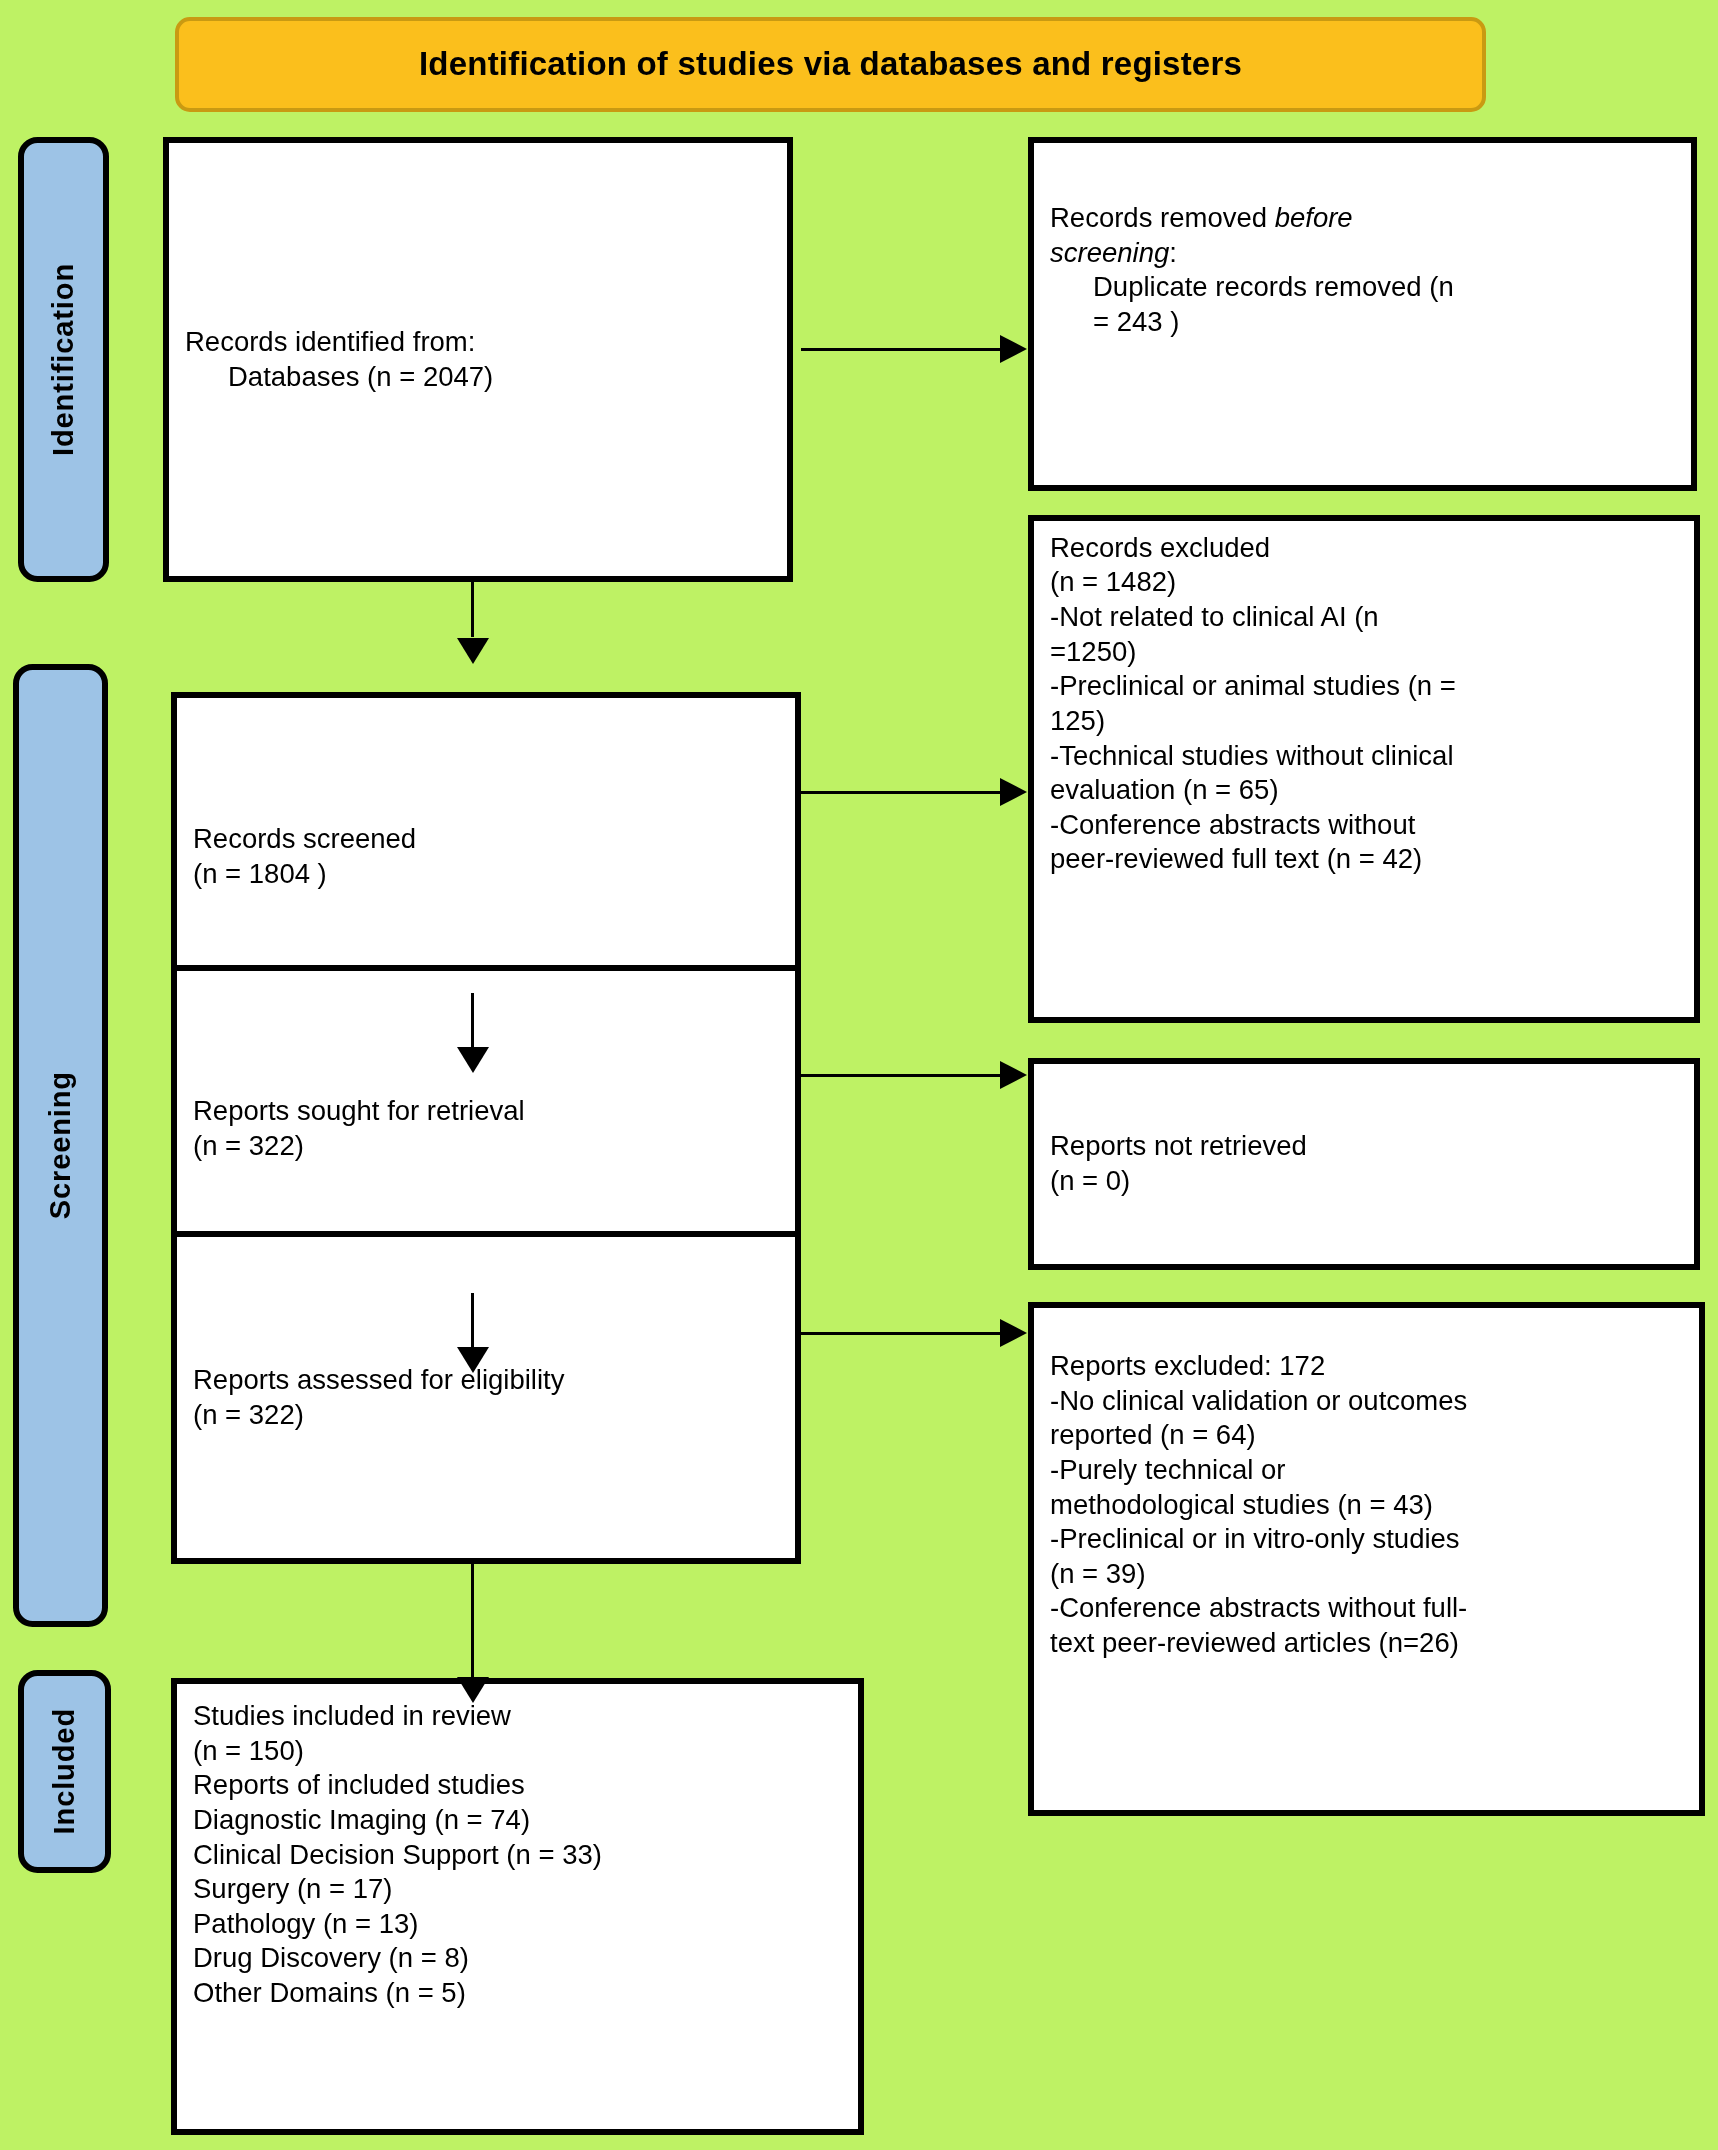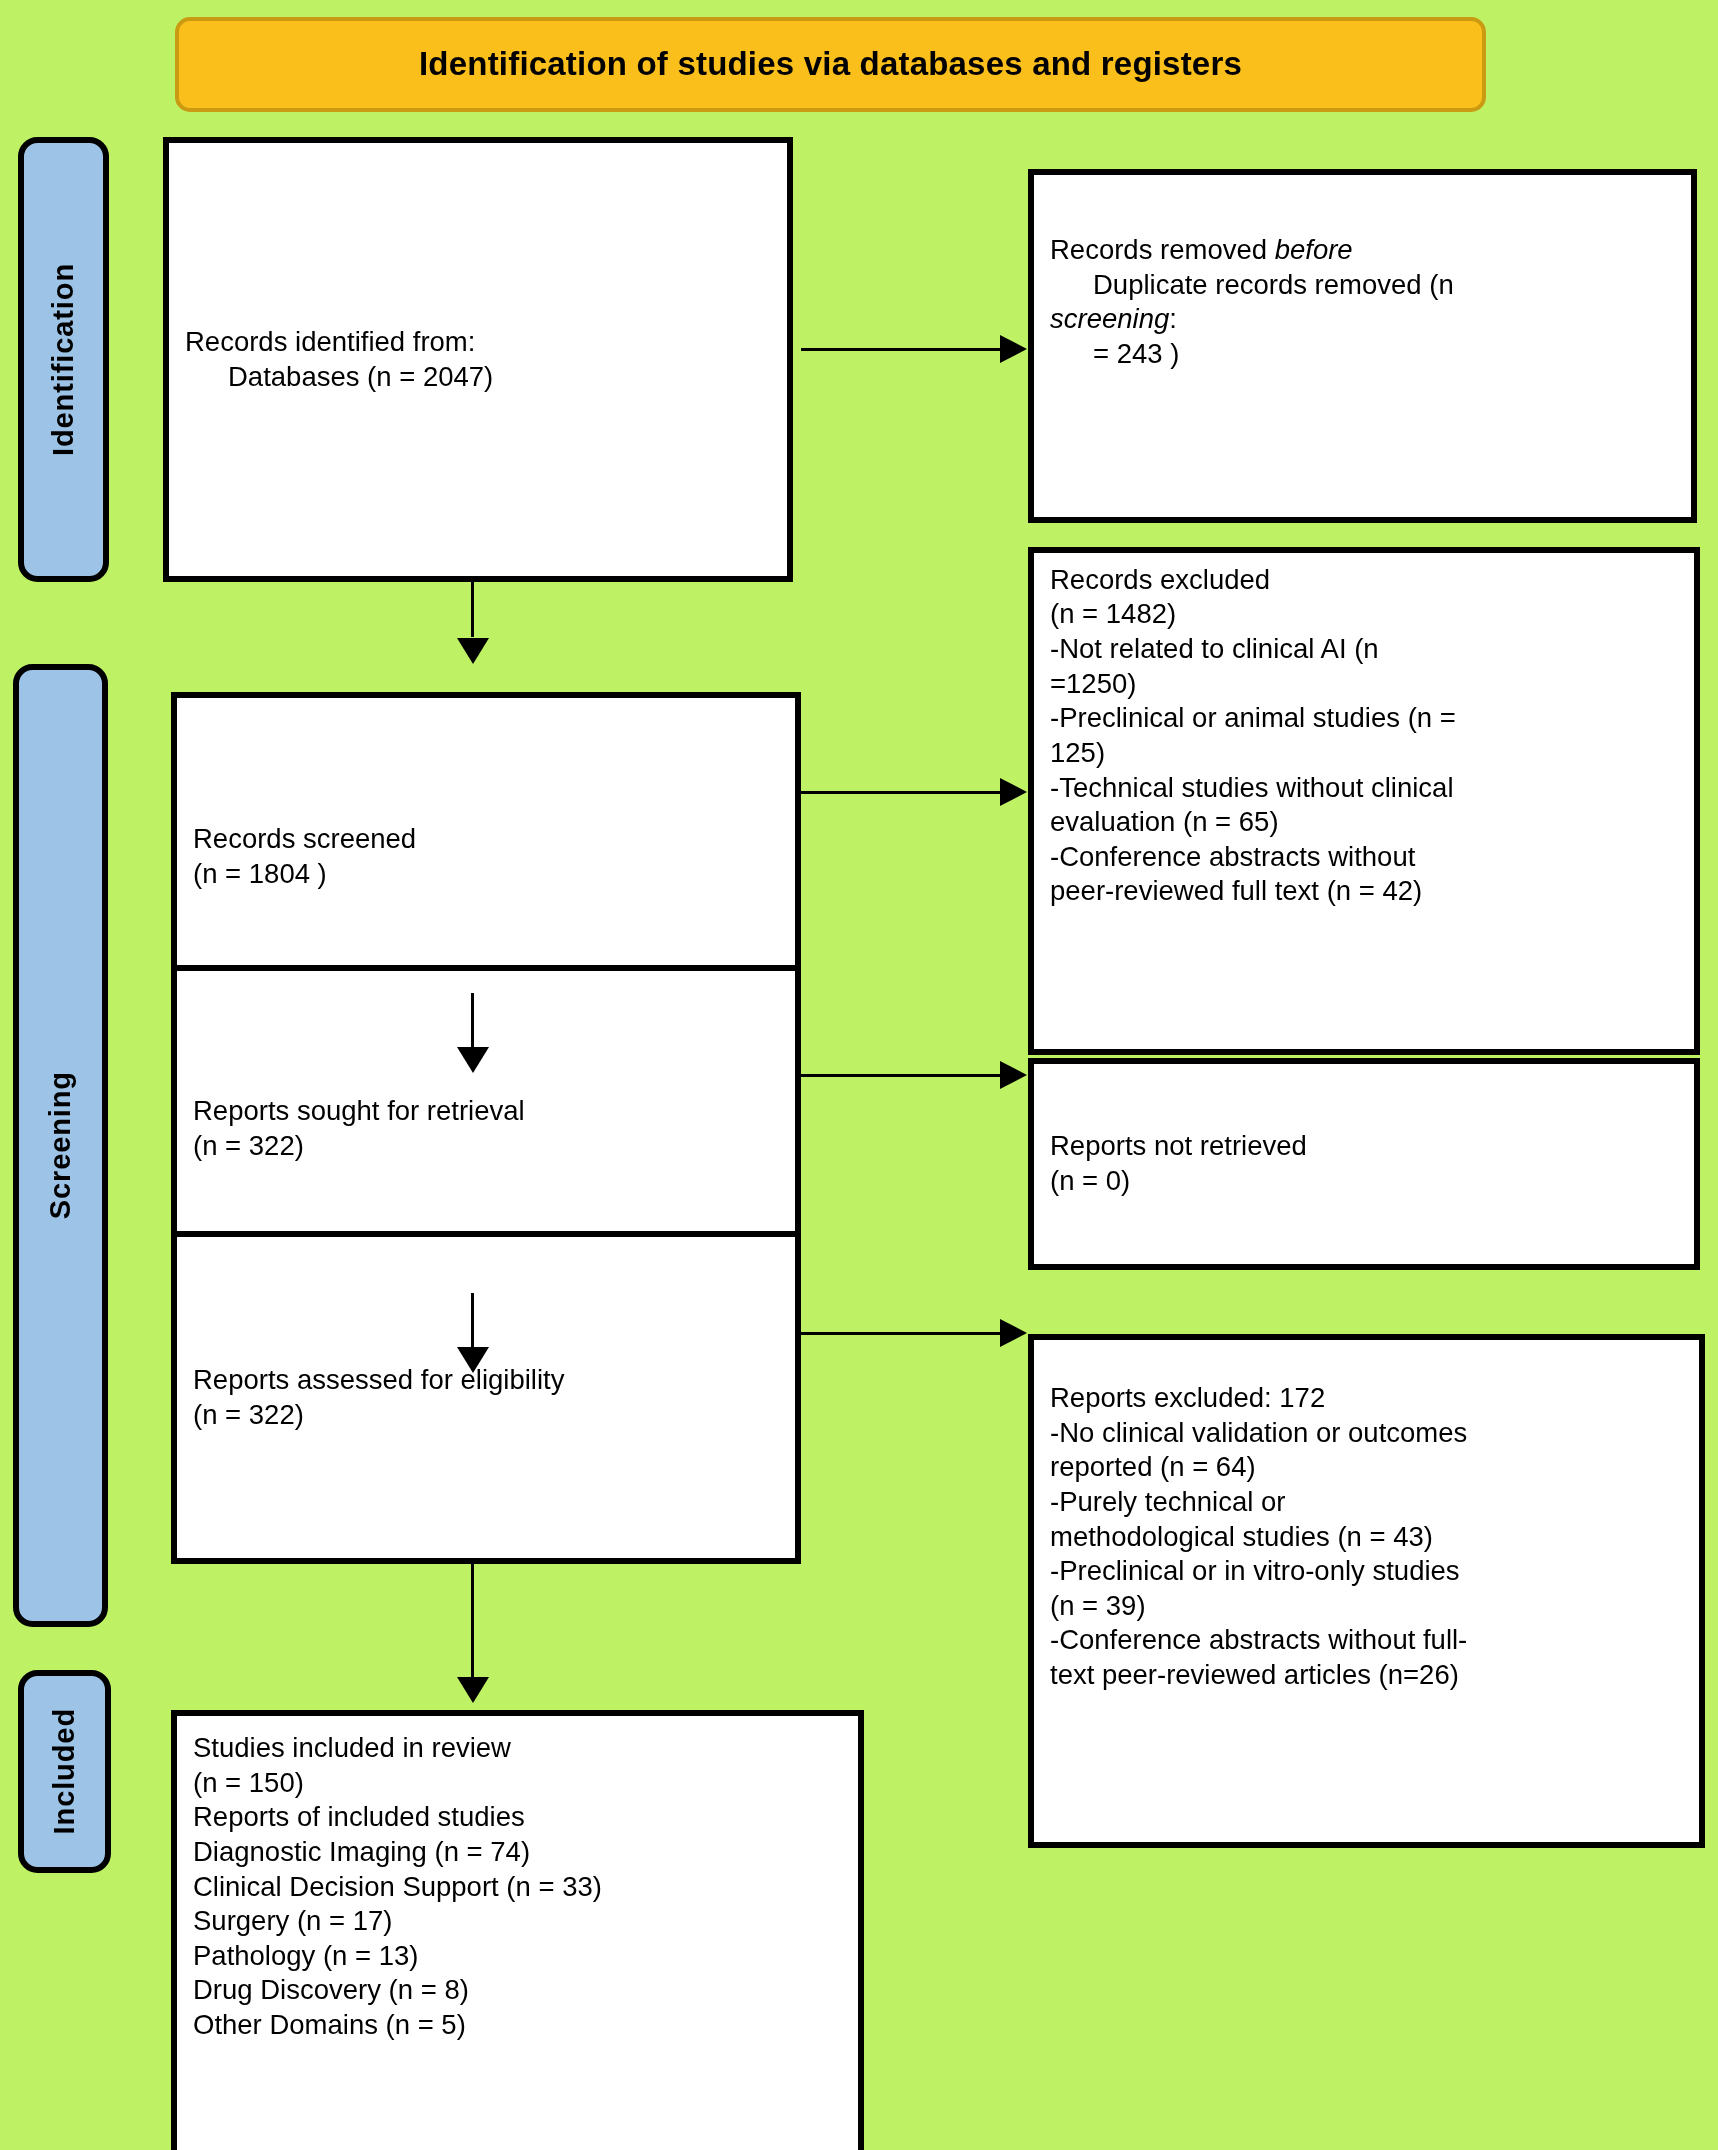--- a/index.html
+++ b/index.html
@@ -69,21 +69,21 @@
     display:flex;
     align-items:center;
   }
   .box .inner{
     width:100%;
     padding:0 16px;
     font-size:27.5px;
     line-height:1.26;
     color:#000000;
   }
-  .box.top-align{ align-items:flex-start;margin-top:32px; }
+  .box.top-align{ align-items:flex-start; }
   .box.top-align .inner{ padding-top:11.5px; }
   .indent{ display:inline-block; width:43px; }
   .ital{ font-style:italic; }
 
   
   #box-identified      { left:163px;  top:137px;  width:630px; height:445px; }
   #box-screened        { left:171px;  top:692px; width:630px; height:330px;  }
   #box-sought          { left:171px;  top:965px; width:630px; height:328px;  }
   #box-assessed        { left:171px;  top:1231px; width:630px; height:333px;  }
   #box-included        { left:171px;  top:1678px; width:693px; height:457px; }
@@ -134,22 +134,22 @@
   <div class="box" id="box-identified">
     <div class="inner">
       <div>Records identified from:</div>
       <div><span class="indent"></span><span>Databases (n = 2047)</span></div>
     </div>
   </div>
 
   <div class="box top-align" id="box-removed">
     <div class="inner" style="padding-top:58px;">
       <div><span>Records removed </span><span class="ital">before</span></div>
+      <div><span class="ital">screening</span><span>:</span></div>
       <div><span class="indent"></span><span>Duplicate records removed  (n</span></div>
-      <div><span class="ital">screening</span><span>:</span></div>
       <div><span class="indent"></span><span>= 243 )</span></div>
     </div>
   </div>
 
   <div class="box" id="box-screened">
     <div class="inner">
       <div>Records screened</div>
       <div>(n = 1804 )</div>
     </div>
   </div>

